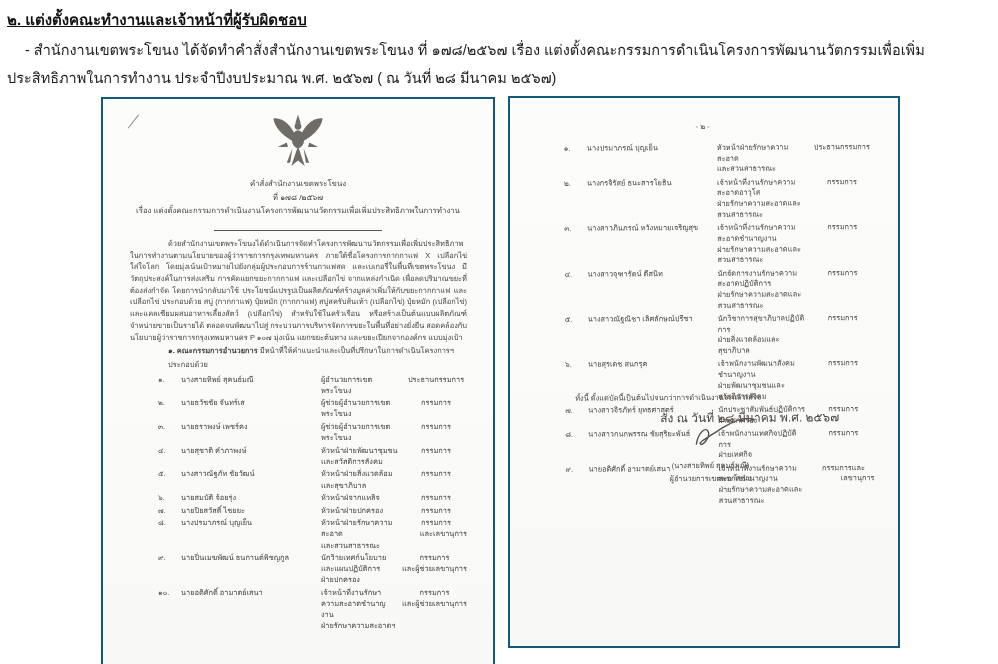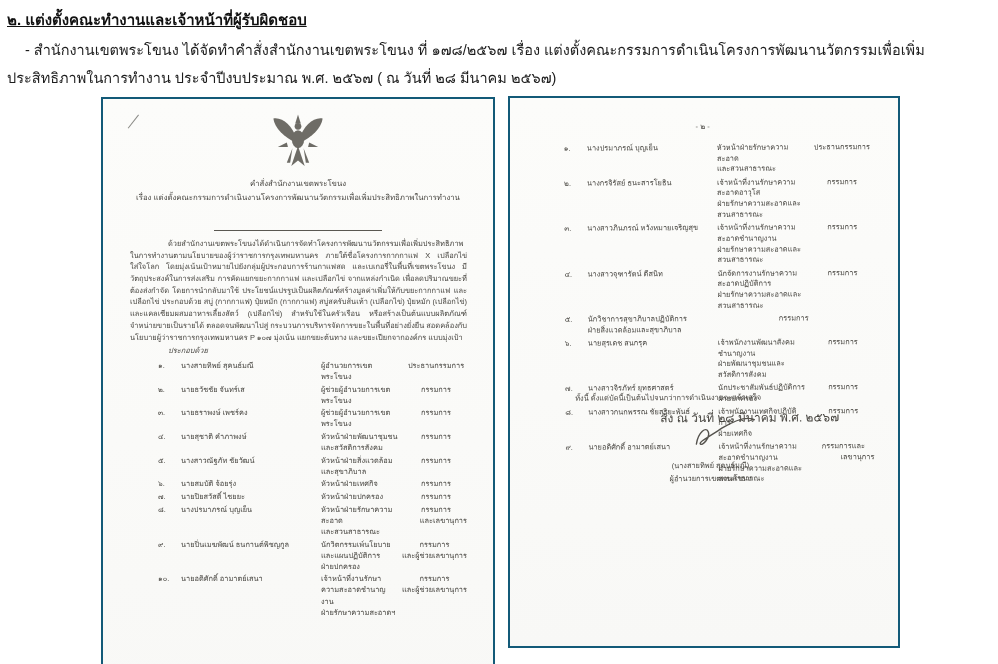--- a/index.html
+++ b/index.html
@@ -40,21 +40,21 @@
   .doc-head{ position:absolute; left:0; right:0; top:78px; text-align:center;
     font-size:7.8px; line-height:1.75; color:#3f3d38; }
   .doc-rule{ width:168px; border-top:1.2px solid #5a5852; margin:0 auto;
     position:absolute; top:131px; left:50%; transform:translateX(-50%); }
 
   .doc-body{ position:absolute; left:27px; right:26px; top:139px;
     font-size:7.45px; line-height:1.57; text-align:justify; color:#45433e; }
   .doc-body p{ text-indent:38px; margin-bottom:2px; }
   .sec-title{ font-weight:bold; color:#3c3a35; }
   .sec-lead{ text-indent:38px; }
-  .sec-hang{ text-indent:0;font-style:italic; }
+  .sec-hang{ text-indent:0; }
 
   .crows{ margin:3px 0 3px 28px; }
   .crow{ display:grid; grid-template-columns:19px 126px 1fr auto;
     column-gap:4px; font-size:7.4px; line-height:1.5; margin-bottom:1.5px; }
   .scan1 .crow{ grid-template-columns:19px 136px 1fr auto; }
   .c-no{ text-align:left; }
   .c-role{ text-align:left; min-width:62px; }
   .c-role .l1{ display:block; text-align:center; }
   .l2{ display:block; }
   .c-role .l2{ text-align:right; }
@@ -95,26 +95,28 @@
           <path d="M40,66 L30,92 L36,92 Z"></path>
           <path d="M60,66 L70,92 L64,92 Z"></path>
           <path d="M30,56 L14,64 L32,64 Z"></path>
           <path d="M70,56 L86,64 L68,64 Z"></path>
         </g>
       </svg>
     </div>
 
     <div class="doc-head">
       <div>คำสั่งสำนักงานเขตพระโขนง</div>
+      <div>ที่ ๑๗๘ /๒๕๖๗</div>
       <div>เรื่อง แต่งตั้งคณะกรรมการดำเนินงานโครงการพัฒนานวัตกรรมเพื่อเพิ่มประสิทธิภาพในการทำงาน</div>
     </div>
     <div class="doc-rule"></div>
 
     <div class="doc-body">
       <p>ด้วยสำนักงานเขตพระโขนงได้ดำเนินการจัดทำโครงการพัฒนานวัตกรรมเพื่อเพิ่มประสิทธิภาพ ในการทำงานตามนโยบายของผู้ว่าราชการกรุงเทพมหานคร ภายใต้ชื่อโครงการกากกาแฟ X เปลือกไข่ ใส่ใจโลก โดยมุ่งเน้นเป้าหมายไปยังกลุ่มผู้ประกอบการร้านกาแฟสด และเบเกอรี่ในพื้นที่เขตพระโขนง มีวัตถุประสงค์ในการส่งเสริม การคัดแยกขยะกากกาแฟ และเปลือกไข่ จากแหล่งกำเนิด เพื่อลดปริมาณขยะที่ต้องส่งกำจัด โดยการนำกลับมาใช้ ประโยชน์แปรรูปเป็นผลิตภัณฑ์สร้างมูลค่าเพิ่มให้กับขยะกากกาแฟ และเปลือกไข่ ประกอบด้วย สบู่ (กากกาแฟ) ปุ๋ยหมัก (กากกาแฟ) สบู่สครับส้นเท้า (เปลือกไข่) ปุ๋ยหมัก (เปลือกไข่) และแคลเซียมผสมอาหารเลี้ยงสัตว์ (เปลือกไข่) สำหรับใช้ในครัวเรือน หรือสร้างเป็นต้นแบบผลิตภัณฑ์จำหน่ายขายเป็นรายได้ ตลอดจนพัฒนาไปสู่ กระบวนการบริหารจัดการขยะในพื้นที่อย่างยั่งยืน สอดคล้องกับนโยบายผู้ว่าราชการกรุงเทพมหานคร P ๑๐๗ มุ่งเน้น แยกขยะต้นทาง และขยะเปียกจากองค์กร แบบมุ่งเป้า</p>
+      <p class="sec-lead"><span class="sec-title">๑. คณะกรรมการอำนวยการ</span><span> มีหน้าที่ให้คำแนะนำและเป็นที่ปรึกษาในการดำเนินโครงการฯ</span></p>
       <p class="sec-hang">ประกอบด้วย</p>
 
       <div class="crows">
 
           <div class="crow">
             <span class="c-no">๑.</span>
             <span class="c-name">นางสายทิพย์ สุคนธ์มณี</span>
             <span class="c-pos"><span>ผู้อำนวยการเขตพระโขนง</span><span class="l2"></span></span>
             <span class="c-role">
               <span class="l1">ประธานกรรมการ</span>
@@ -158,21 +160,21 @@
             <span class="c-pos"><span>หัวหน้าฝ่ายสิ่งแวดล้อมและสุขาภิบาล</span><span class="l2"></span></span>
             <span class="c-role">
               <span class="l1">กรรมการ</span>
               <span class="l2"></span>
             </span>
           </div>
 
           <div class="crow">
             <span class="c-no">๖.</span>
             <span class="c-name">นายสมบัติ จ้อยรุ่ง</span>
-            <span class="c-pos"><span>หัวหน้าฝ่ายเทศกิจ</span><span class="l2"></span></span>
+            <span class="c-pos"><span>หัวหน้าฝ่จากแหลิจ</span><span class="l2"></span></span>
             <span class="c-role">
               <span class="l1">กรรมการ</span>
               <span class="l2"></span>
             </span>
           </div>
 
           <div class="crow">
             <span class="c-no">๗.</span>
             <span class="c-name">นายปิยสวัสดิ์ ไชยยะ</span>
             <span class="c-pos"><span>หัวหน้าฝ่ายปกครอง</span><span class="l2"></span></span>
@@ -188,21 +190,21 @@
             <span class="c-pos"><span>หัวหน้าฝ่ายรักษาความสะอาด</span><span class="l2">และสวนสาธารณะ</span></span>
             <span class="c-role">
               <span class="l1">กรรมการ</span>
               <span class="l2">และเลขานุการ</span>
             </span>
           </div>
 
           <div class="crow">
             <span class="c-no">๙.</span>
             <span class="c-name">นายปิ่นเมฆพัฒน์ ธนกานต์พิชญกูล</span>
-            <span class="c-pos"><span>นักวิตกรรมเพ์นโยบายและแผนปฏิบัติการ</span><span class="l2">ฝ่ายปกครอง</span></span>
+            <span class="c-pos"><span>นักวิายเทศก์นโยบายและแผนปฏิบัติการ</span><span class="l2">ฝ่ายปกครอง</span></span>
             <span class="c-role">
               <span class="l1">กรรมการ</span>
               <span class="l2">และผู้ช่วยเลขานุการ</span>
             </span>
           </div>
 
           <div class="crow">
             <span class="c-no">๑๐.</span>
             <span class="c-name">นายอดิศักดิ์ อามาตย์เสนา</span>
             <span class="c-pos"><span>เจ้าหน้าที่งานรักษาความสะอาดชำนาญงาน</span><span class="l2">ฝ่ายรักษาความสะอาดฯ</span></span>
@@ -261,20 +263,21 @@
             <span class="c-name">นางสาวจุฑารัตน์ ดีสนิท</span>
             <span class="c-pos"><span>นักจัดการงานรักษาความสะอาดปฏิบัติการ</span><span class="l2">ฝ่ายรักษาความสะอาดและสวนสาธารณะ</span></span>
             <span class="c-role">
               <span class="l1">กรรมการ</span>
               <span class="l2"></span>
             </span>
           </div>
 
           <div class="crow">
             <span class="c-no">๕.</span>
+            <span class="c-name">นางสาวณัฐณิชา เลิศลักษณ์ปรีชา</span>
             <span class="c-pos"><span>นักวิชาการสุขาภิบาลปฏิบัติการ</span><span class="l2">ฝ่ายสิ่งแวดล้อมและสุขาภิบาล</span></span>
             <span class="c-role">
               <span class="l1">กรรมการ</span>
               <span class="l2"></span>
             </span>
           </div>
 
           <div class="crow">
             <span class="c-no">๖.</span>
             <span class="c-name">นายสุรเดช สนกรุค</span>

